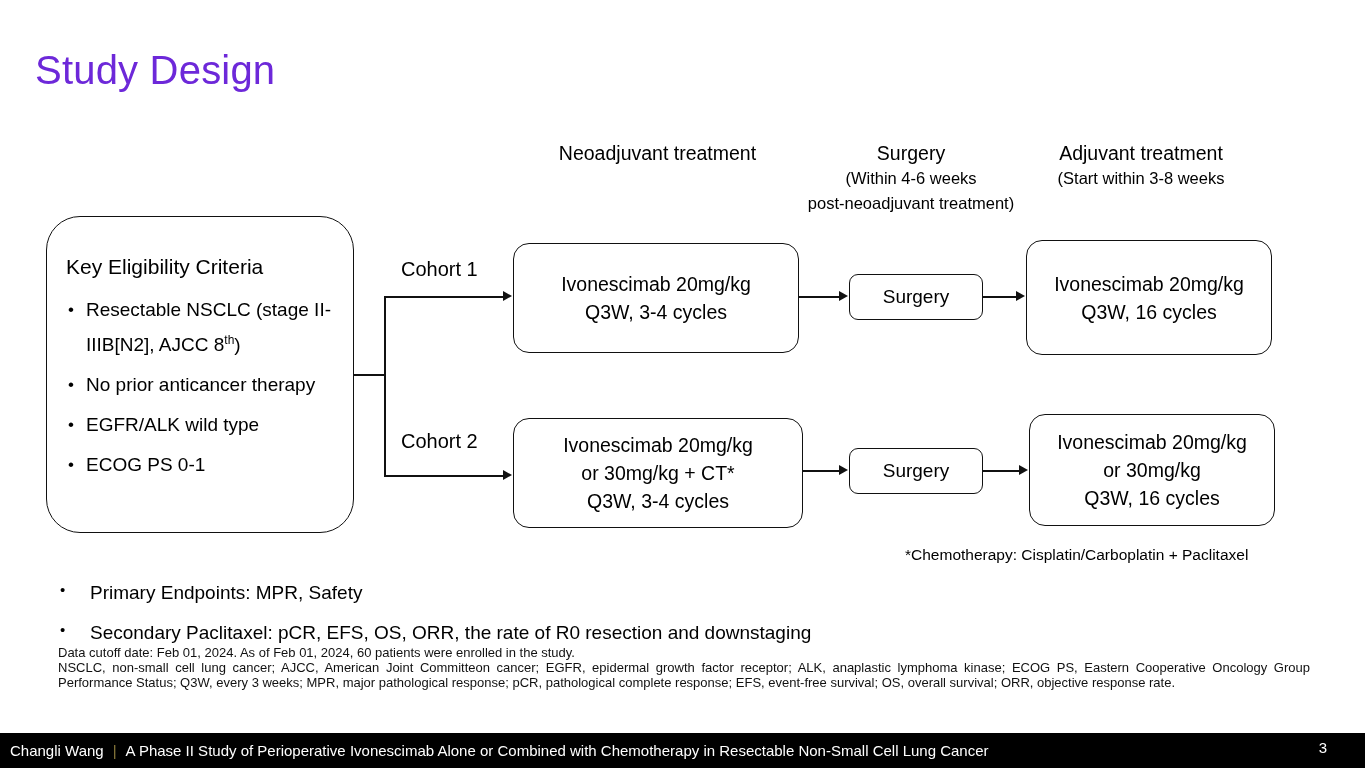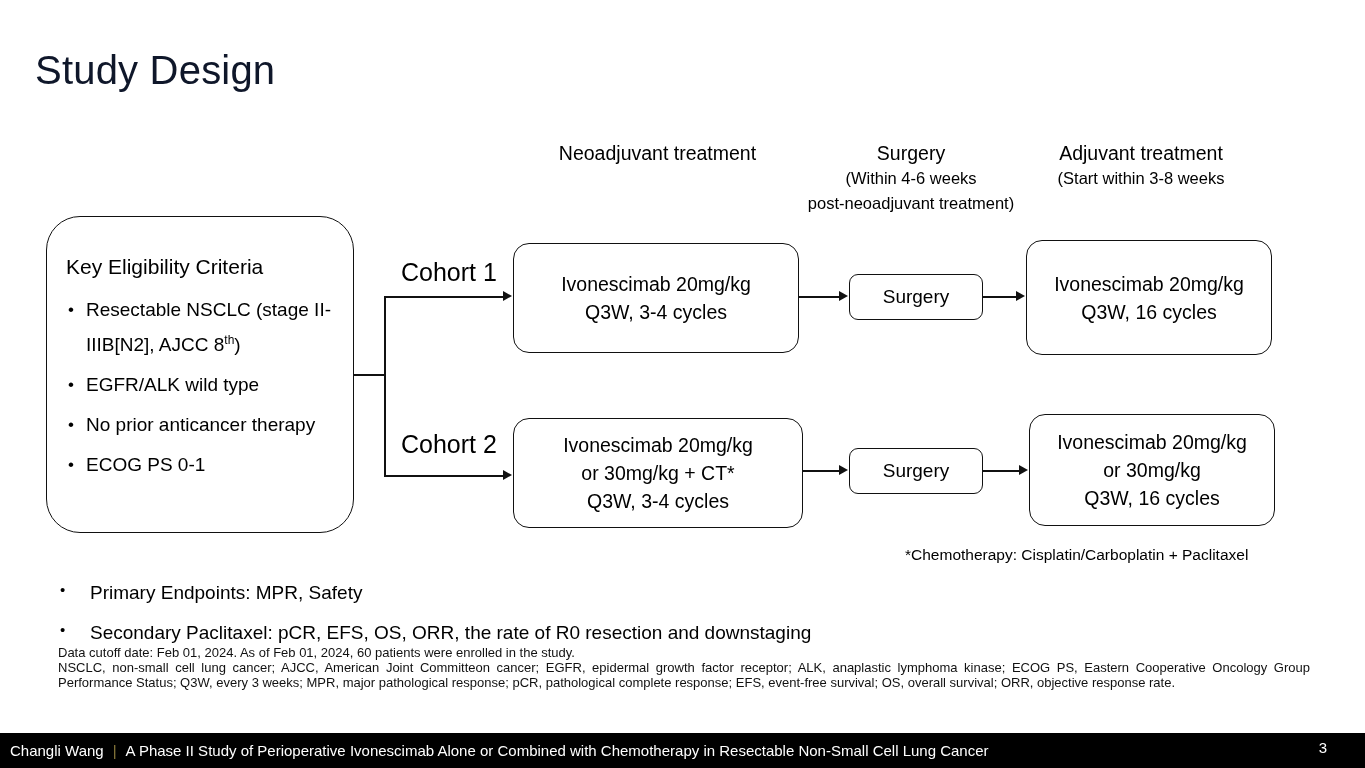--- a/index.html
+++ b/index.html
@@ -10,21 +10,21 @@
     color:#000000;
     overflow:hidden;
     position:relative;
   }
   #slide{position:absolute;left:0;top:0;width:1365px;height:768px;}
 
   
   .title{
     position:absolute;left:35px;top:48px;
     font-size:40px;font-weight:400;letter-spacing:0.2px;
-    color:#0f172a;
+    color:#6d28d9;
   }
 
   
   .colhead{
     position:absolute;text-align:center;font-size:19px;line-height:25px;
   }
   .colhead .main{display:block;font-size:19.5px;}
   .colhead .sub{display:block;font-size:16.5px;}
 
   #head-neo{left:495px;top:141px;width:325px;}
@@ -63,21 +63,21 @@
 
   #box-neo1{left:513px;top:243px;width:286px;height:110px;}
   #box-sur1{left:849px;top:274px;width:134px;height:46px;}
   #box-adj1{left:1026px;top:240px;width:246px;height:115px;}
 
   #box-neo2{left:513px;top:418px;width:290px;height:110px;}
   #box-sur2{left:849px;top:448px;width:134px;height:46px;}
   #box-adj2{left:1029px;top:414px;width:246px;height:112px;}
 
   
-  .cohort-label{position:absolute;font-size:25px;}
+  .cohort-label{position:absolute;font-size:20px;}
   #cohort1-label{left:401px;top:258px;}
   #cohort2-label{left:401px;top:430px;}
 
   
   .hline{position:absolute;background:#111;height:1.6px;}
   .vline{position:absolute;background:#111;width:1.6px;}
   .arrowhead{
     position:absolute;width:0;height:0;
     border-top:5px solid transparent;border-bottom:5px solid transparent;
     border-left:9px solid #111;
@@ -132,22 +132,22 @@
   </div>
   <div class="colhead" id="head-adj">
     <span class="main">Adjuvant treatment</span>
     <span class="sub">(Start within 3-8 weeks</span>
   </div>
 
   <div class="elig-box"></div>
   <div class="elig-title">Key Eligibility Criteria</div>
   <div class="elig-list">
     <div class="li"><span>Resectable NSCLC (stage II-IIIB[N2], AJCC 8</span><sup>th</sup><span>)</span></div>
+    <div class="li">No prior anticancer therapy</div>
     <div class="li">EGFR/ALK wild type</div>
-    <div class="li">No prior anticancer therapy</div>
     <div class="li">ECOG PS 0-1</div>
   </div>
 
   <div class="hline" style="left:354px;top:374px;width:32px;"></div>
   <div class="vline" style="left:384px;top:296px;height:180px;"></div>
   <div class="hline" style="left:384px;top:296px;width:120px;"></div>
   <div class="arrowhead" style="left:503px;top:291px;"></div>
   <div class="hline" style="left:384px;top:475px;width:120px;"></div>
   <div class="arrowhead" style="left:503px;top:470px;"></div>
 

